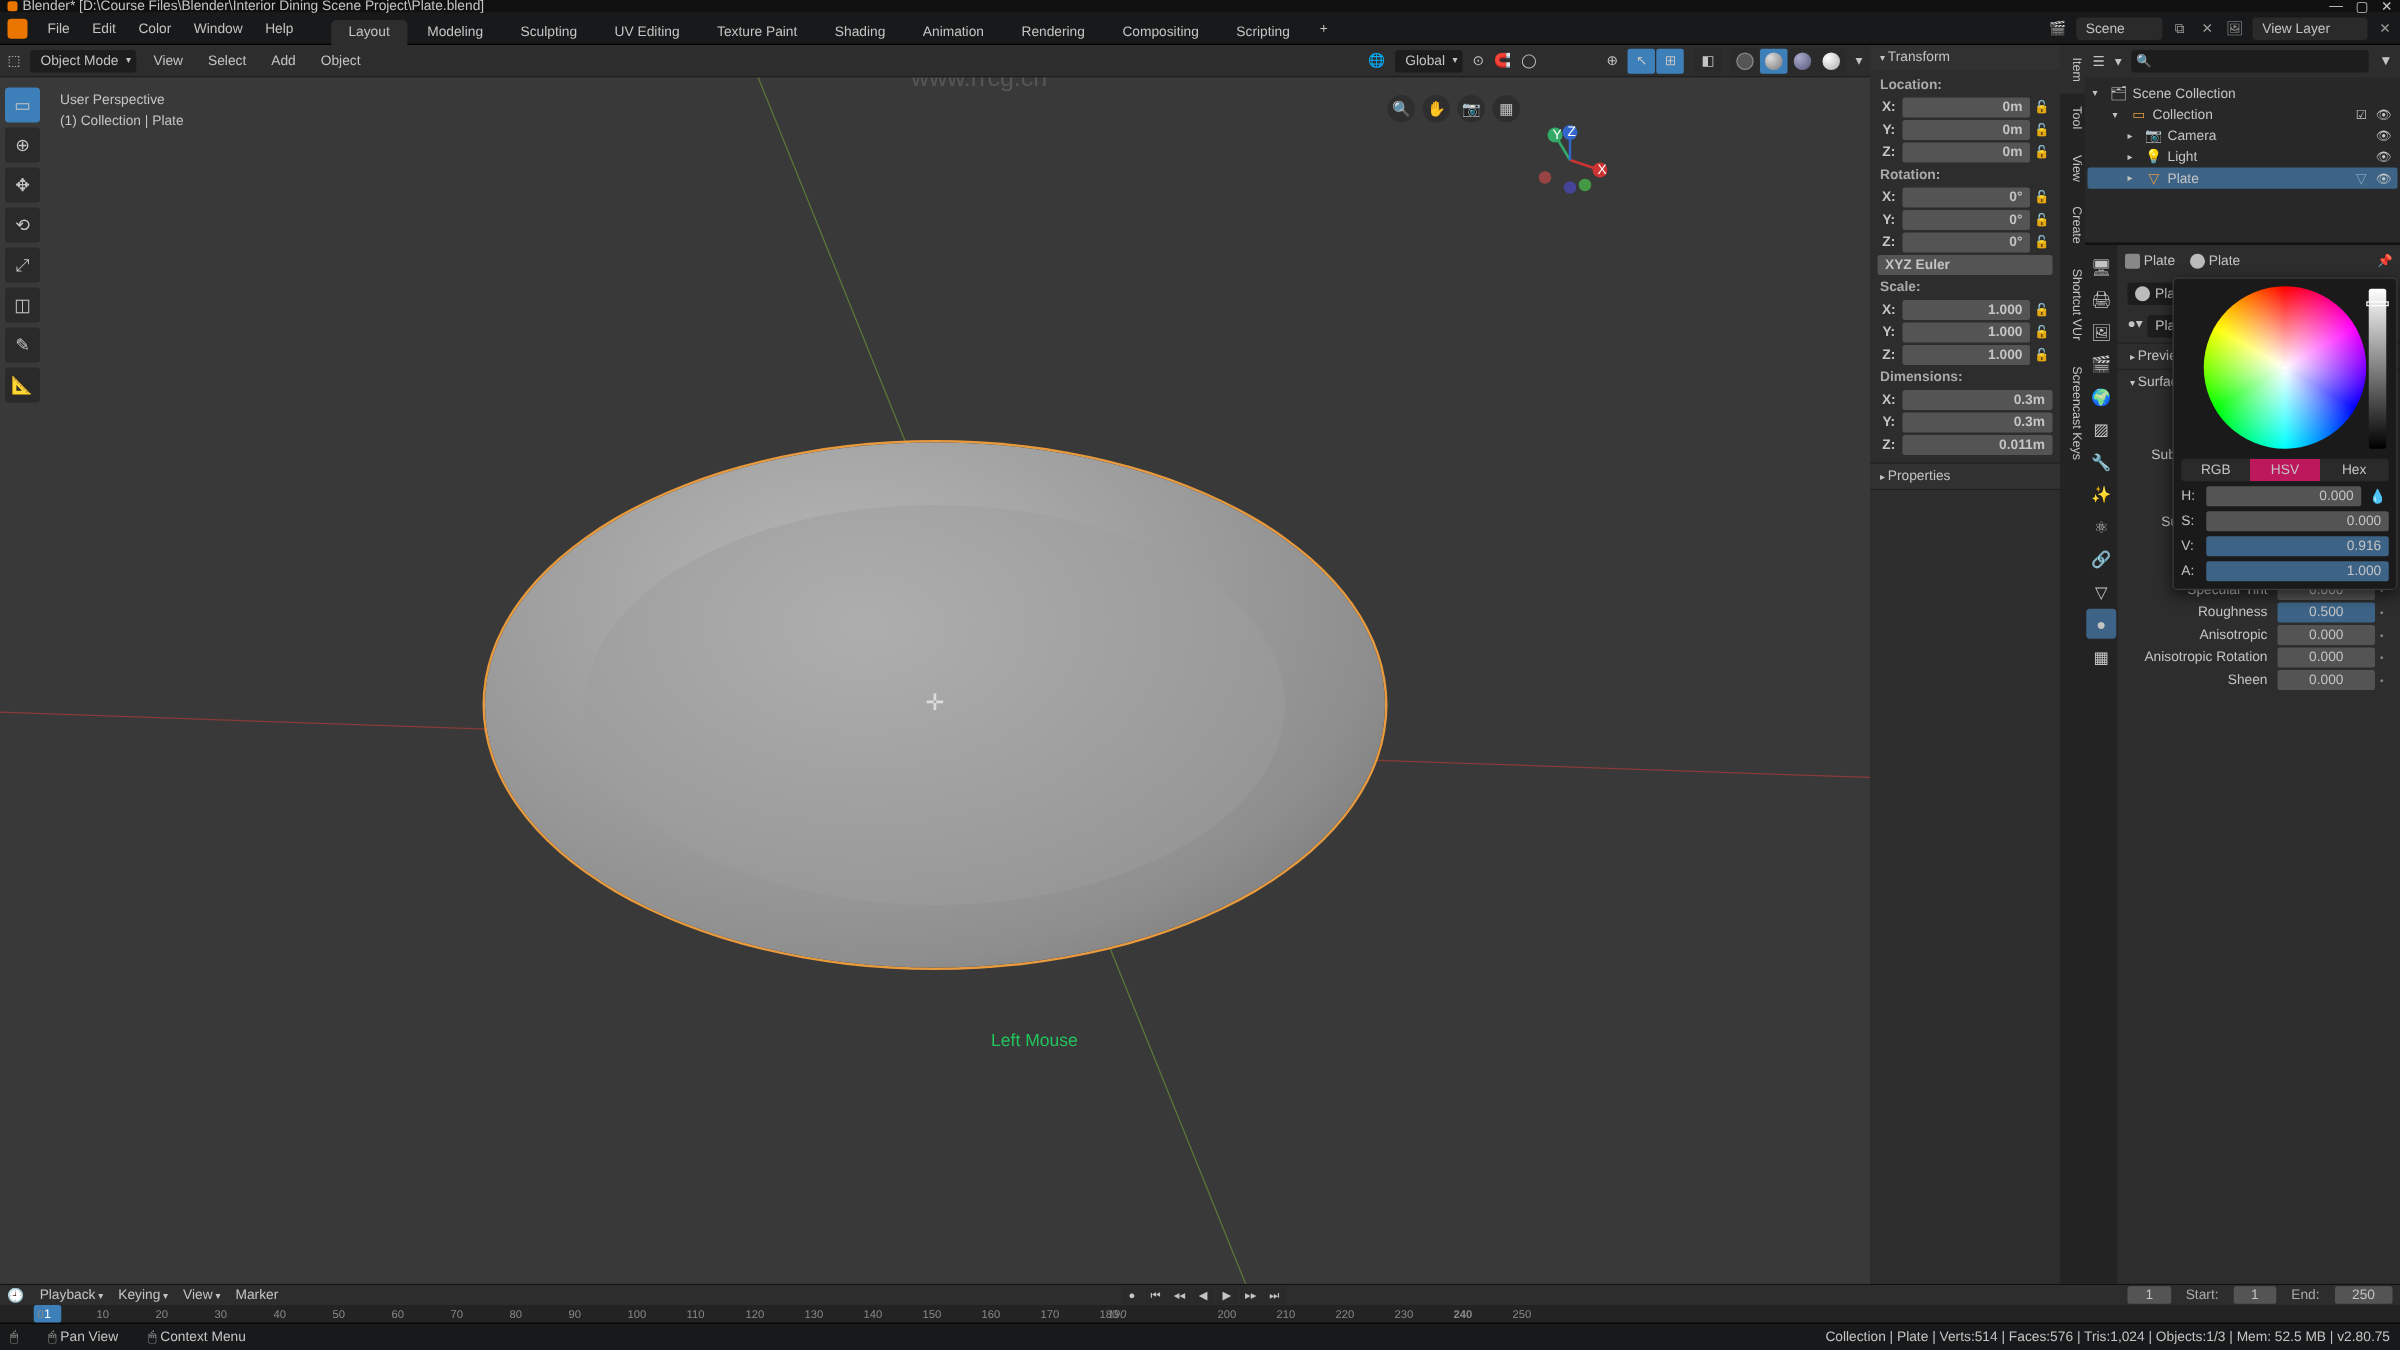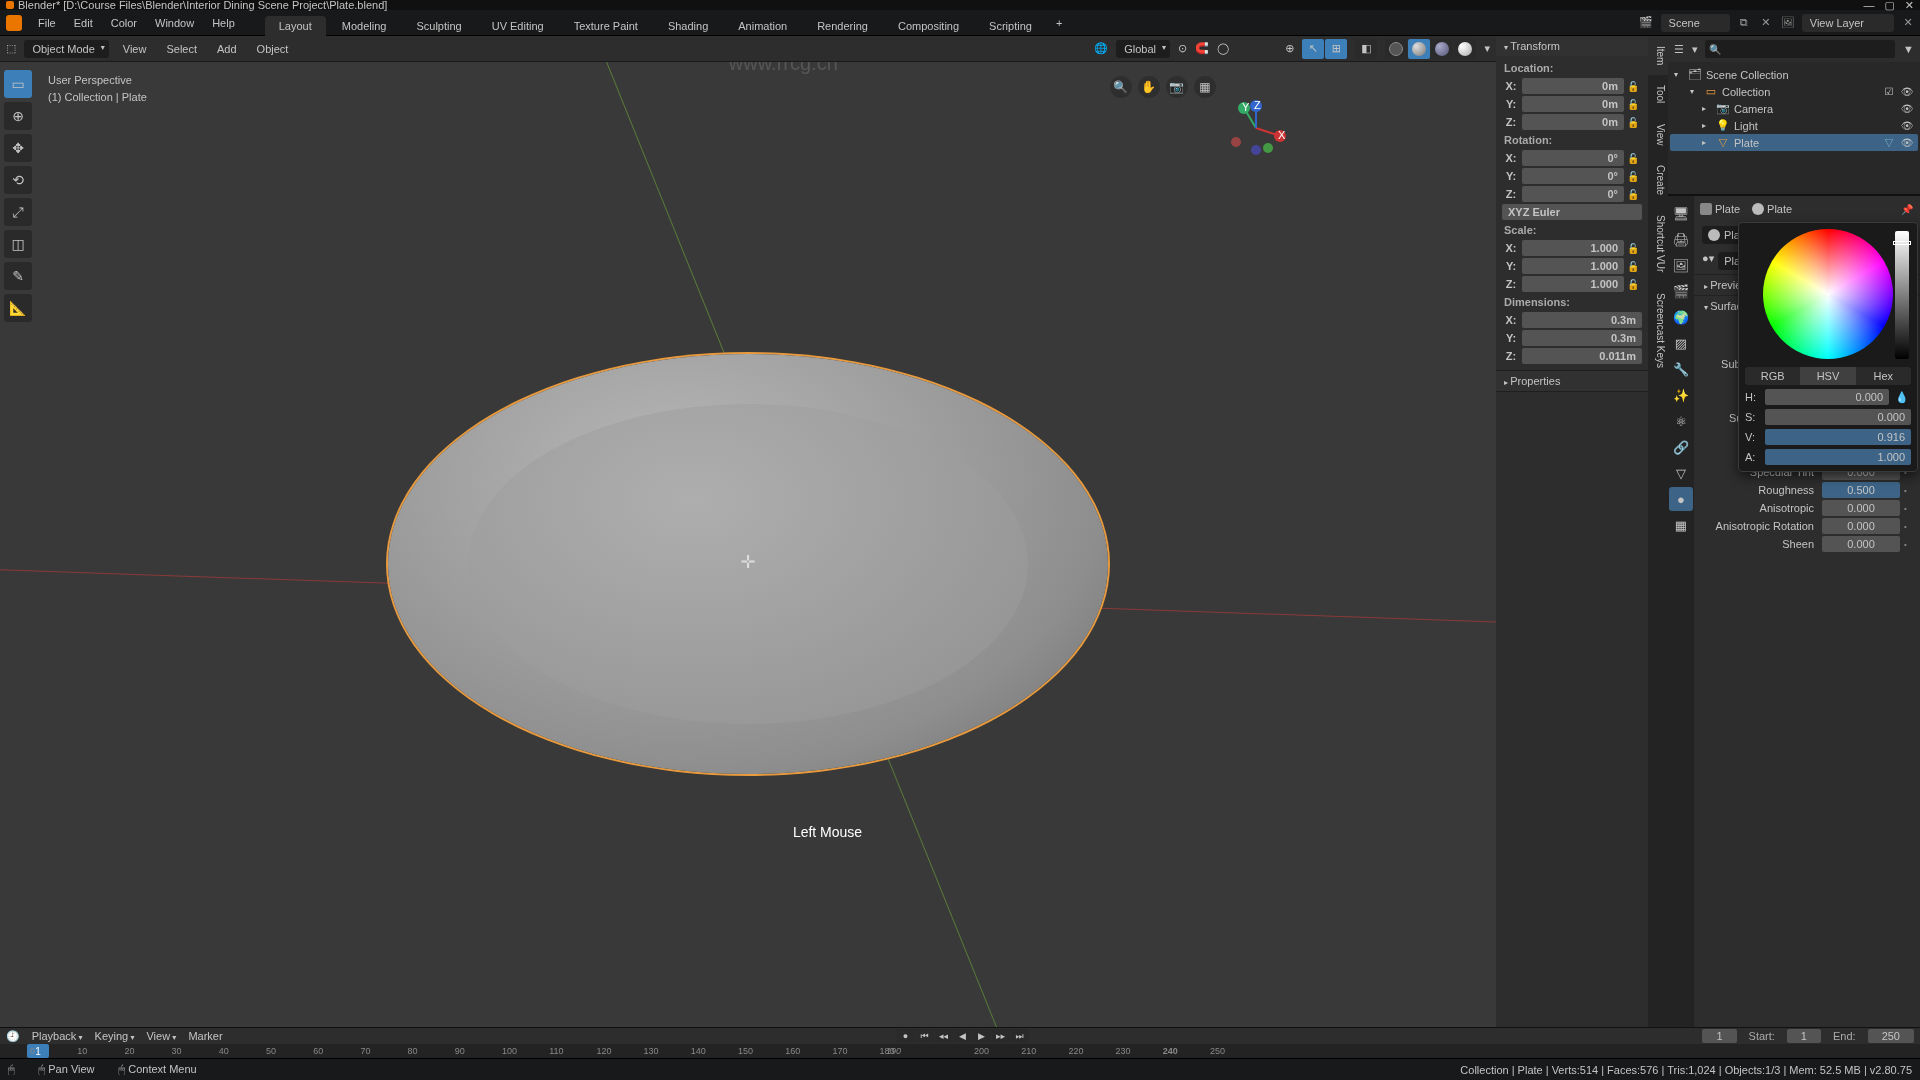--- a/index.html
+++ b/index.html
@@ -27,21 +27,21 @@
 .hdr3d .icb.on { background:#3d7fb8; }
 .hdr3d .shball { width:14px; height:14px; border-radius:50%; }
 .viewport { flex:1; position:relative; background:#393939; overflow:hidden; }
 .toolbar-l { position:absolute; left:4px; top:8px; display:flex; flex-direction:column; gap:4px; z-index:5; }
 .toolbar-l .tl { width:28px; height:28px; background:#2a2a2a; border-radius:3px; display:flex; align-items:center; justify-content:center; cursor:pointer; font-size:14px; }
 .toolbar-l .tl.on { background:#3d7fb8; }
 .vpinfo { position:absolute; left:48px; top:10px; font-size:11px; line-height:1.5; z-index:5; }
 .gizmo { position:absolute; right:210px; top:36px; width:60px; height:60px; z-index:5; }
 .navicons { position:absolute; right:280px; top:14px; display:flex; gap:6px; z-index:5; }
 .navicons .ni { width:22px; height:22px; background:rgba(40,40,40,.6); border-radius:50%; display:flex; align-items:center; justify-content:center; cursor:pointer; font-size:12px; }
-.leftmouse { position:absolute; left:53%; top:79%; color:#ffffff; font-size:14px; z-index:6; }
+.leftmouse { position:absolute; left:53%; top:79%; color:#22c55e; font-size:14px; z-index:6; }
 .watermark { position:absolute; color:rgba(100,100,100,.22); font-size:18px; pointer-events:none; z-index:4; }
 
 .axis { position:absolute; height:1px; transform-origin:left center; z-index:2; }
 .axis.x { background:#8b3a3a; }
 .axis.y { background:#5a7a3a; }
 .plate-outer { position:absolute; left:50%; top:52%; width:720px; height:420px; transform:translate(-50%,-50%); border-radius:50%; background:radial-gradient(ellipse at 40% 30%,#b8b8b8,#8e8e8e 70%,#6a6a6a); box-shadow:0 0 0 2px #e89a3c; z-index:3; }
 .plate-inner { position:absolute; left:50%; top:52%; width:560px; height:320px; transform:translate(-50%,-50%); border-radius:50%; background:radial-gradient(ellipse at 40% 30%,#aeaeae,#909090); z-index:3; }
 .cursor3d { position:absolute; left:50%; top:52%; transform:translate(-50%,-58%); z-index:4; font-size:18px; color:#ddd; }
 
 .npanel { width:172px; background:#2d2d2d; display:flex; }
@@ -96,21 +96,21 @@
 .prow .dot { width:10px; font-size:8px; color:#888; }
 
 .picker { position:absolute; right:2px; top:26px; width:180px; background:#1a1a1a; border:1px solid #3a3a3a; border-radius:4px; padding:6px; z-index:20; box-shadow:0 4px 12px rgba(0,0,0,.6); }
 .picker .wheel { width:130px; height:130px; border-radius:50%; margin:0 auto; position:relative; background:conic-gradient(red,magenta,blue,cyan,lime,yellow,red); }
 .picker .wheel::after { content:''; position:absolute; inset:0; border-radius:50%; background:radial-gradient(circle,white 0%,transparent 70%); }
 .picker .wdot { position:absolute; left:50%; top:50%; width:6px; height:6px; border:1px solid #000; border-radius:50%; transform:translate(-50%,-50%); }
 .picker .vbar { position:absolute; right:8px; top:8px; width:14px; height:128px; background:linear-gradient(#fff,#000); border-radius:2px; cursor:ns-resize; }
 .picker .vbar .vh { position:absolute; left:-2px; right:-2px; height:4px; border:1px solid #fff; top:10px; }
 .picker .modetabs { display:flex; margin-top:8px; border-radius:3px; overflow:hidden; background:#2a2a2a; }
 .picker .modetabs .m { flex:1; text-align:center; padding:3px 0; cursor:pointer; }
-.picker .modetabs .m.on { background:#404040; }
+.picker .modetabs .m.on { background:#be185d; }
 .picker .crow { display:flex; align-items:center; margin:4px 0 0 0; gap:4px; }
 .picker .crow .cl { width:16px; }
 .picker .crow .cv { flex:1; background:#545454; padding:2px 6px; text-align:right; border-radius:2px; cursor:ew-resize; }
 .picker .crow .cv.blue { background:#3d6487; }
 .picker .eyedrop { width:18px; text-align:center; cursor:pointer; }
 
 .timeline { height:31px; background:#232323; border-top:1px solid #111; display:flex; flex-direction:column; }
 .timeline .tlhd { height:16px; background:#2d2d2d; display:flex; align-items:center; padding:0 6px; gap:12px; }
 .timeline .tlhd .dd { cursor:pointer; }
 .timeline .tlhd .dd::after { content:' ▾'; font-size:8px; }

